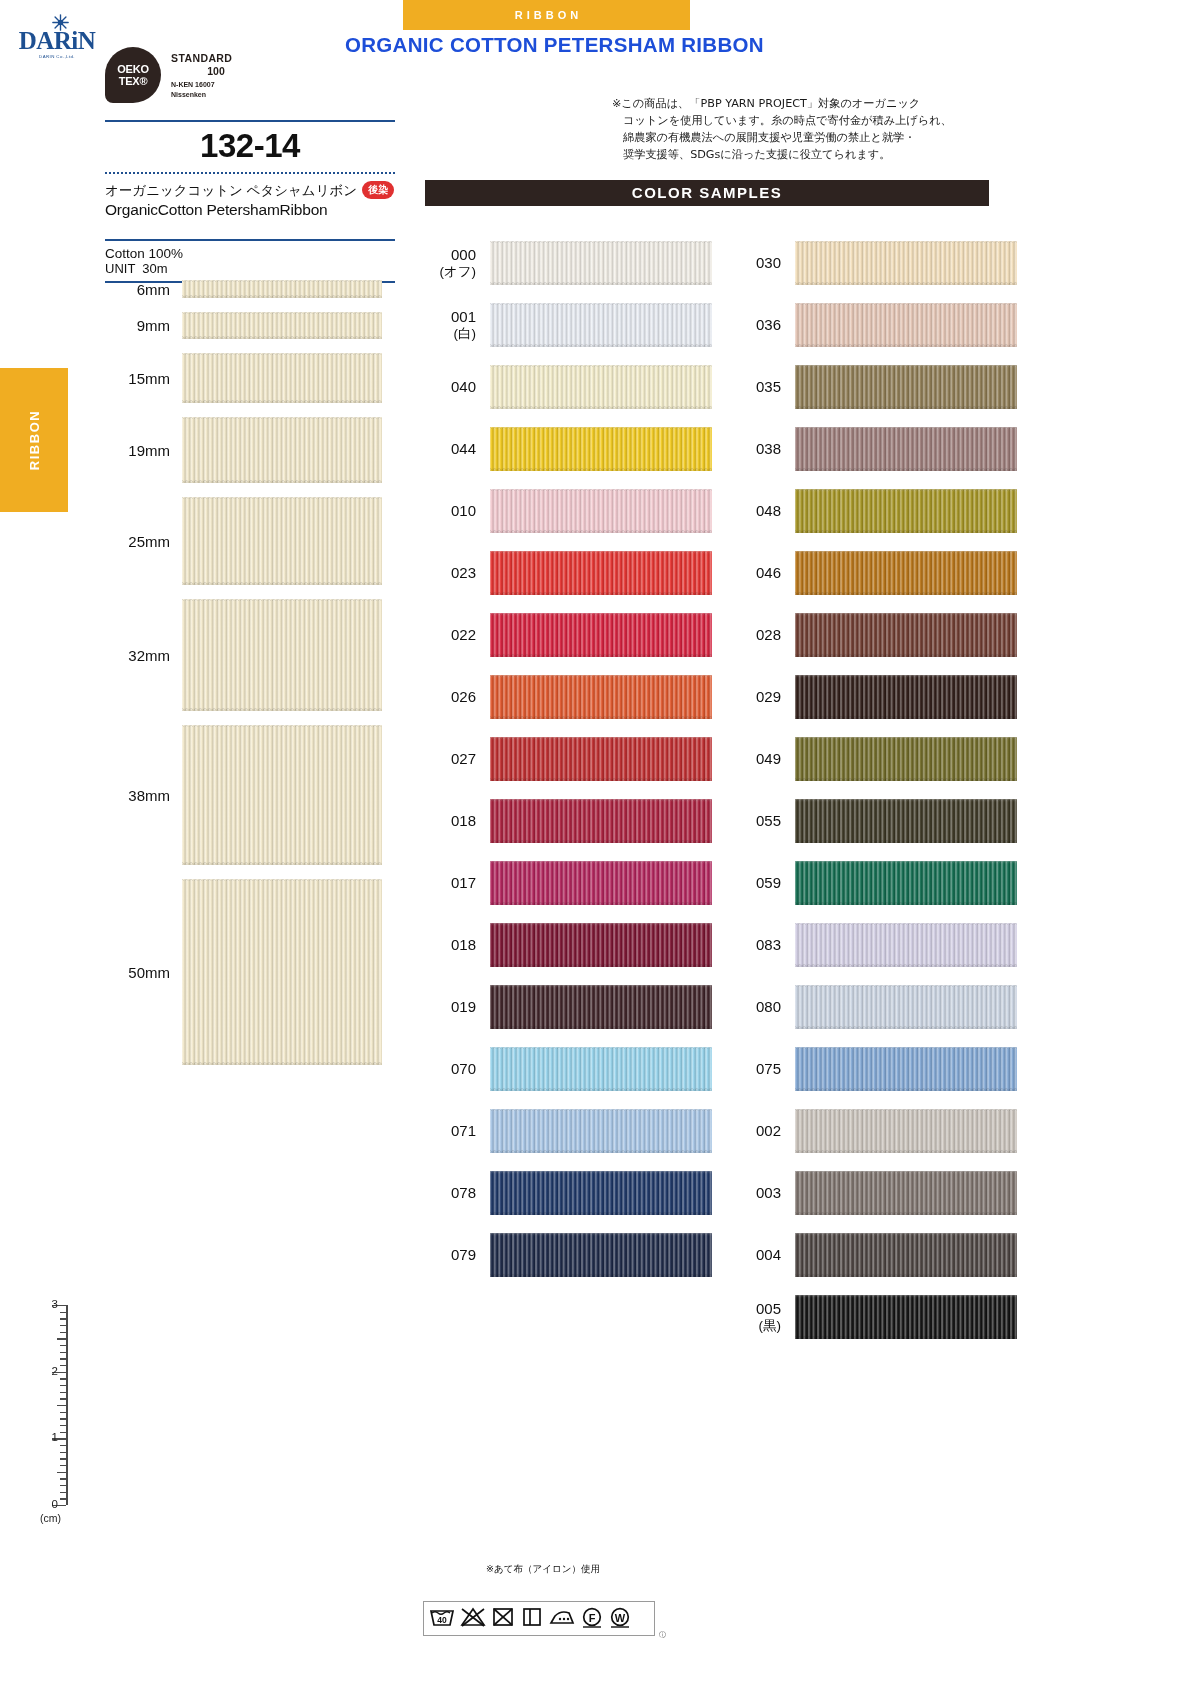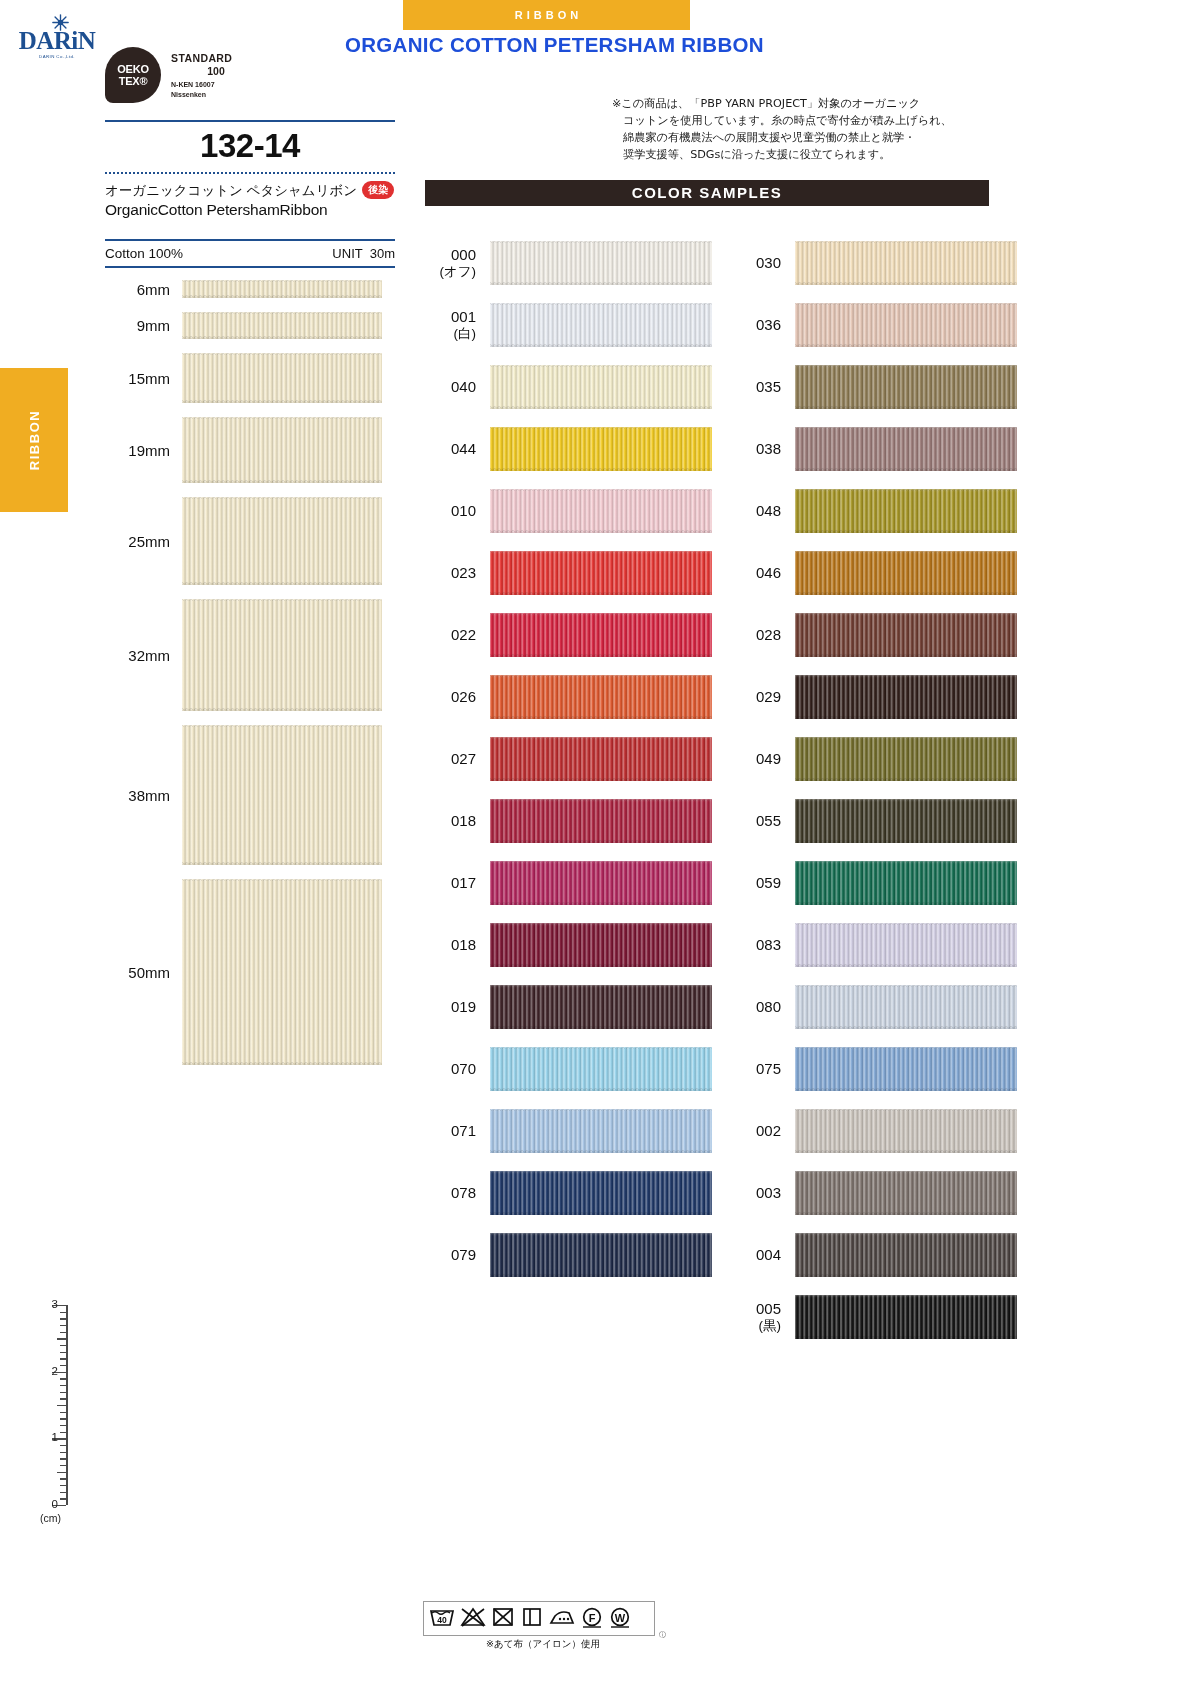--- a/index.html
+++ b/index.html
@@ -58,21 +58,21 @@
     text-align:center;font-size:33px;font-weight:bold;color:#111;
     letter-spacing:-0.5px;padding:5px 0 7px 0;
   }
   #prod .jp{font-size:13.5px;color:#111;padding:7px 0 1px 0;position:relative;}
   #prod .en{font-size:15.5px;color:#111;padding:0 0 20px 0;letter-spacing:-0.2px;}
   .atozome{
     display:inline-block;background:#e03030;color:#fff;border-radius:9px;
     font-size:10px;font-weight:bold;padding:2px 6px 2px 6px;margin-left:5px;
     vertical-align:2px;
   }
-  #prod .comp-row{display:flex;justify-content:space-between;align-items:baseline;padding:5px 0 5px 0;}
+  #prod .comp-row{display:flex;justify-content:space-between;align-items:baseline;padding:5px 0 5px 0;flex-direction:column;}
   #prod .comp{font-size:13.5px;color:#111;}
   #prod .unit{font-size:13px;color:#111;}
 
   
   #side-tab{
     position:absolute;left:0;top:368px;width:68px;height:144px;background:#f0ad22;
   }
   #side-tab span{
     position:absolute;left:50%;top:50%;
     transform:translate(-50%,-50%) rotate(-90deg);
@@ -142,21 +142,21 @@
     width:56px;text-align:right;padding-right:14px;font-size:15px;
     color:#111;line-height:1.12;
   }
   .ccode .sub{font-size:13.5px;display:block;}
   .cswatch{width:222px;height:44px;}
 
   
   #care{position:absolute;left:423px;top:1601px;width:230px;height:33px;border:1px solid #9a9a9a;background:#fff;}
   #care .syms{display:flex;align-items:center;height:33px;padding-left:3px;}
   #care svg{margin-right:2px;}
-  #care-note{position:absolute;left:423px;top:1638px;width:240px;text-align:center;font-size:9.5px;color:#111;font-family:"DejaVu Sans","Liberation Sans",sans-serif;}
+  #care-note{position:absolute;left:423px;top:1563px;width:240px;text-align:center;font-size:9.5px;color:#111;font-family:"DejaVu Sans","Liberation Sans",sans-serif;}
   #care-mark{position:absolute;left:659px;top:1630px;font-size:7px;color:#555;}
 </style>
 </head>
 <body>
 
 <div id="darin-logo">
   <span class="star">
     <svg width="17" height="17" viewBox="0 0 20 20">
       <g stroke="#1d4f91" stroke-width="1.6" stroke-linecap="round">
         <line x1="10" y1="1" x2="10" y2="19"></line>

